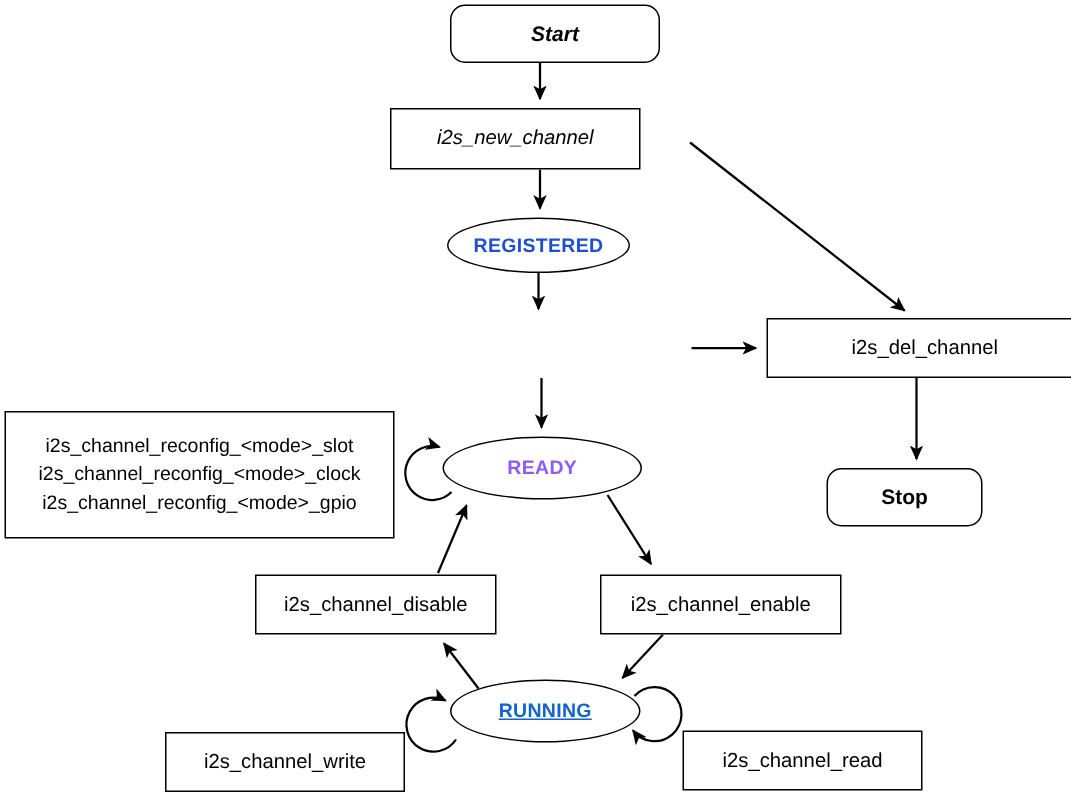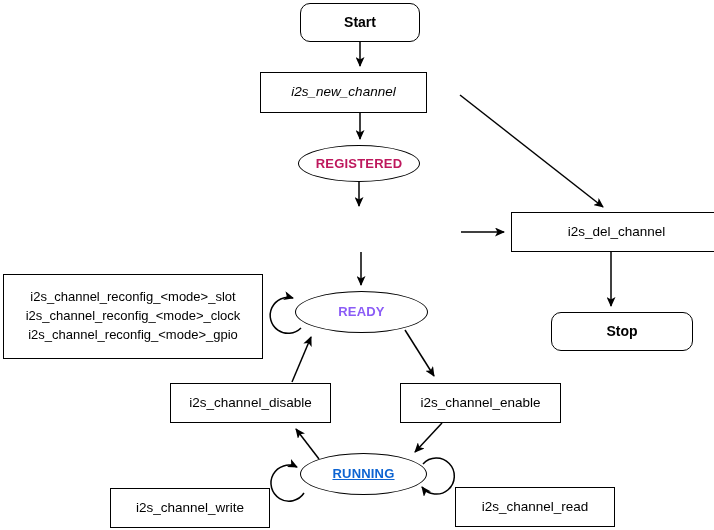--- a/index.html
+++ b/index.html
@@ -13,26 +13,26 @@
     position:absolute;display:flex;align-items:center;justify-content:center;
     background:#ffffff;border:1.5px solid #000;box-sizing:border-box;
     font-size:13.5px;line-height:1.2;text-align:center;
   }
   .rect{border-radius:0;}
   .terminal{border-radius:10px;font-weight:bold;font-size:14px;}
   .ellipse{border-radius:50%;font-weight:bold;font-size:13px;letter-spacing:0.2px;}
   .multiline{flex-direction:column;font-size:13px;line-height:1.45;}
   .multiline div{white-space:nowrap;}
   
-  .n-start   {left:300px;top:3px;  width:120px;height:39px;}
+  .n-start   {left:300px;top:3px;  width:140px;height:39px;font-style:italic;}
   .n-new     {left:260px;top:72px; width:167px;height:41px;font-style:italic;}
   .n-reg     {left:298px;top:145px;width:122px;height:37px;}
   .n-init    {left:260px;top:212px;width:201px;height:40px;}
   .n-del     {left:511px;top:212px;width:211px;height:40px;}
-  .n-stop    {left:551px;top:312px;width:142px;height:39px;}
+  .n-stop    {left:551px;top:312px;width:104px;height:39px;}
   .n-reconf  {left:3px;  top:274px;width:260px;height:85px;}
   .n-ready   {left:295px;top:291px;width:133px;height:42px;}
   .n-disable {left:170px;top:383px;width:161px;height:40px;}
   .n-enable  {left:400px;top:383px;width:161px;height:40px;}
   .n-running {left:300px;top:453px;width:127px;height:42px;}
   .n-write   {left:110px;top:488px;width:160px;height:40px;}
   .n-read    {left:455px;top:487px;width:160px;height:40px;}
 </style>
 </head>
 <body>
@@ -60,21 +60,21 @@
       <path d="M 319 459 L 296 429" marker-end="url(#arw)"></path>
       <path d="M 304 493 A 18 18 0 1 1 297 467" marker-end="url(#arw)"></path>
       <path d="M 423 464 A 18 18 0 1 1 422 487" marker-end="url(#arw)"></path>
     </g>
   </svg>
 
   <div class="node terminal n-start">Start</div>
 
   <div class="node rect n-new">i2s_new_channel</div>
 
-  <div class="node ellipse n-reg state-label" style="color: #be185d;">REGISTERED</div>
+  <div class="node ellipse n-reg state-label" style="color: #1d4ed8;">REGISTERED</div>
 
 
   <div class="node rect n-del">i2s_del_channel</div>
 
   <div class="node terminal n-stop">Stop</div>
 
   <div class="node rect multiline n-reconf">
     <div>i2s_channel_reconfig_&lt;mode&gt;_slot</div>
     <div>i2s_channel_reconfig_&lt;mode&gt;_clock</div>
     <div>i2s_channel_reconfig_&lt;mode&gt;_gpio</div>

